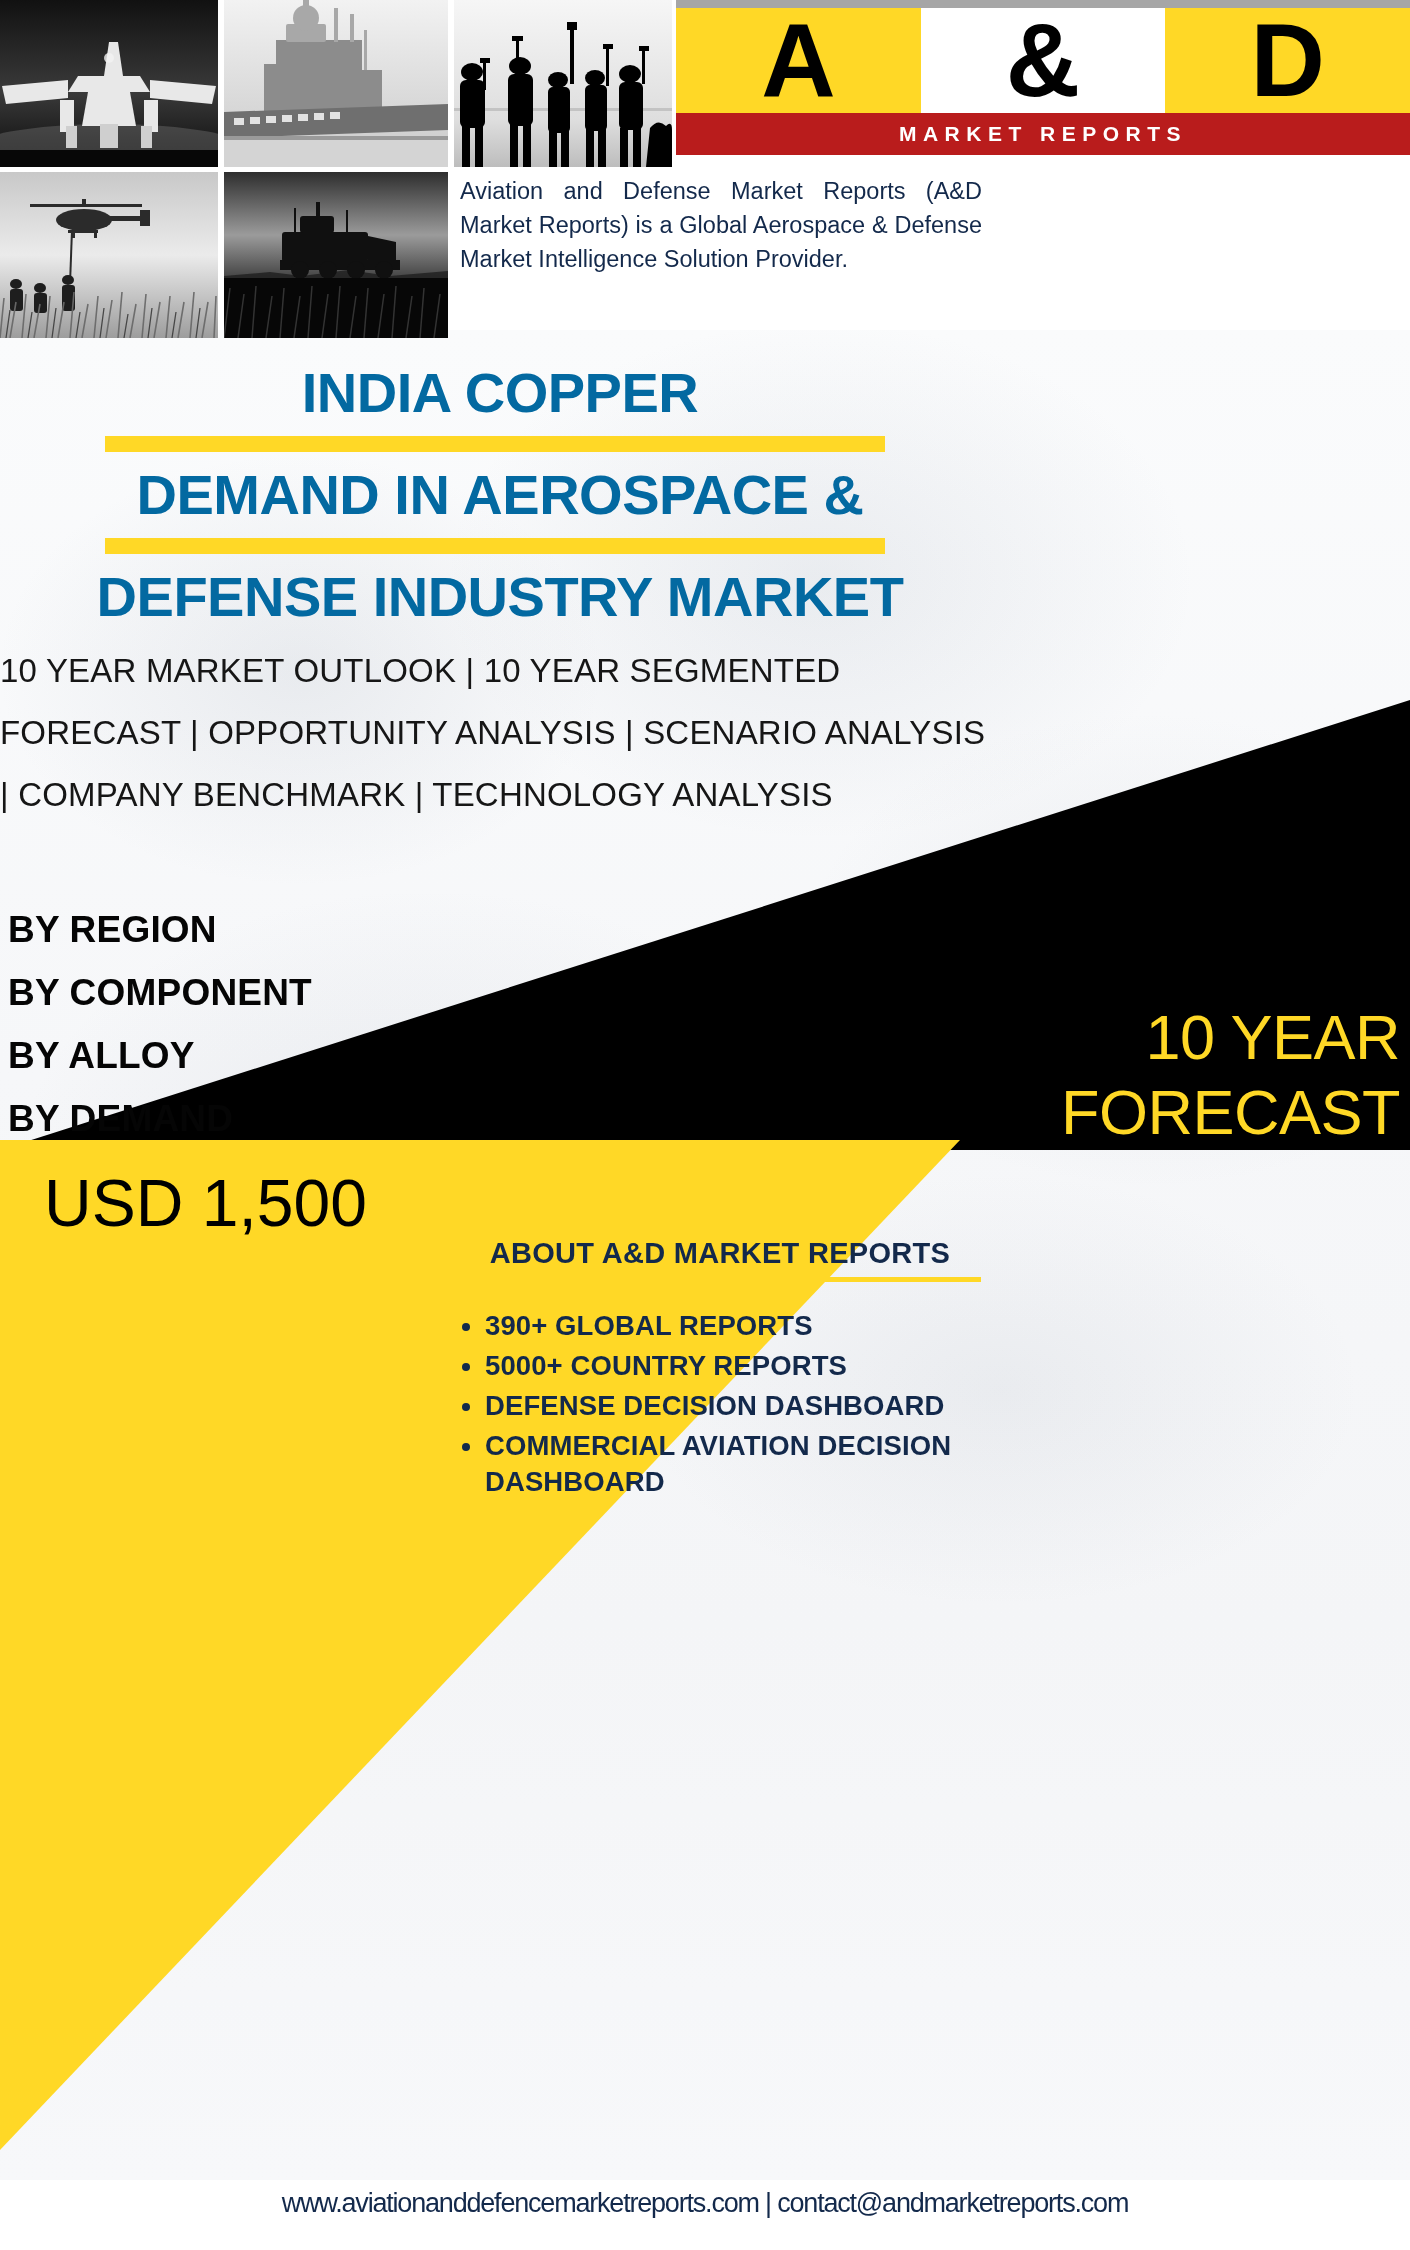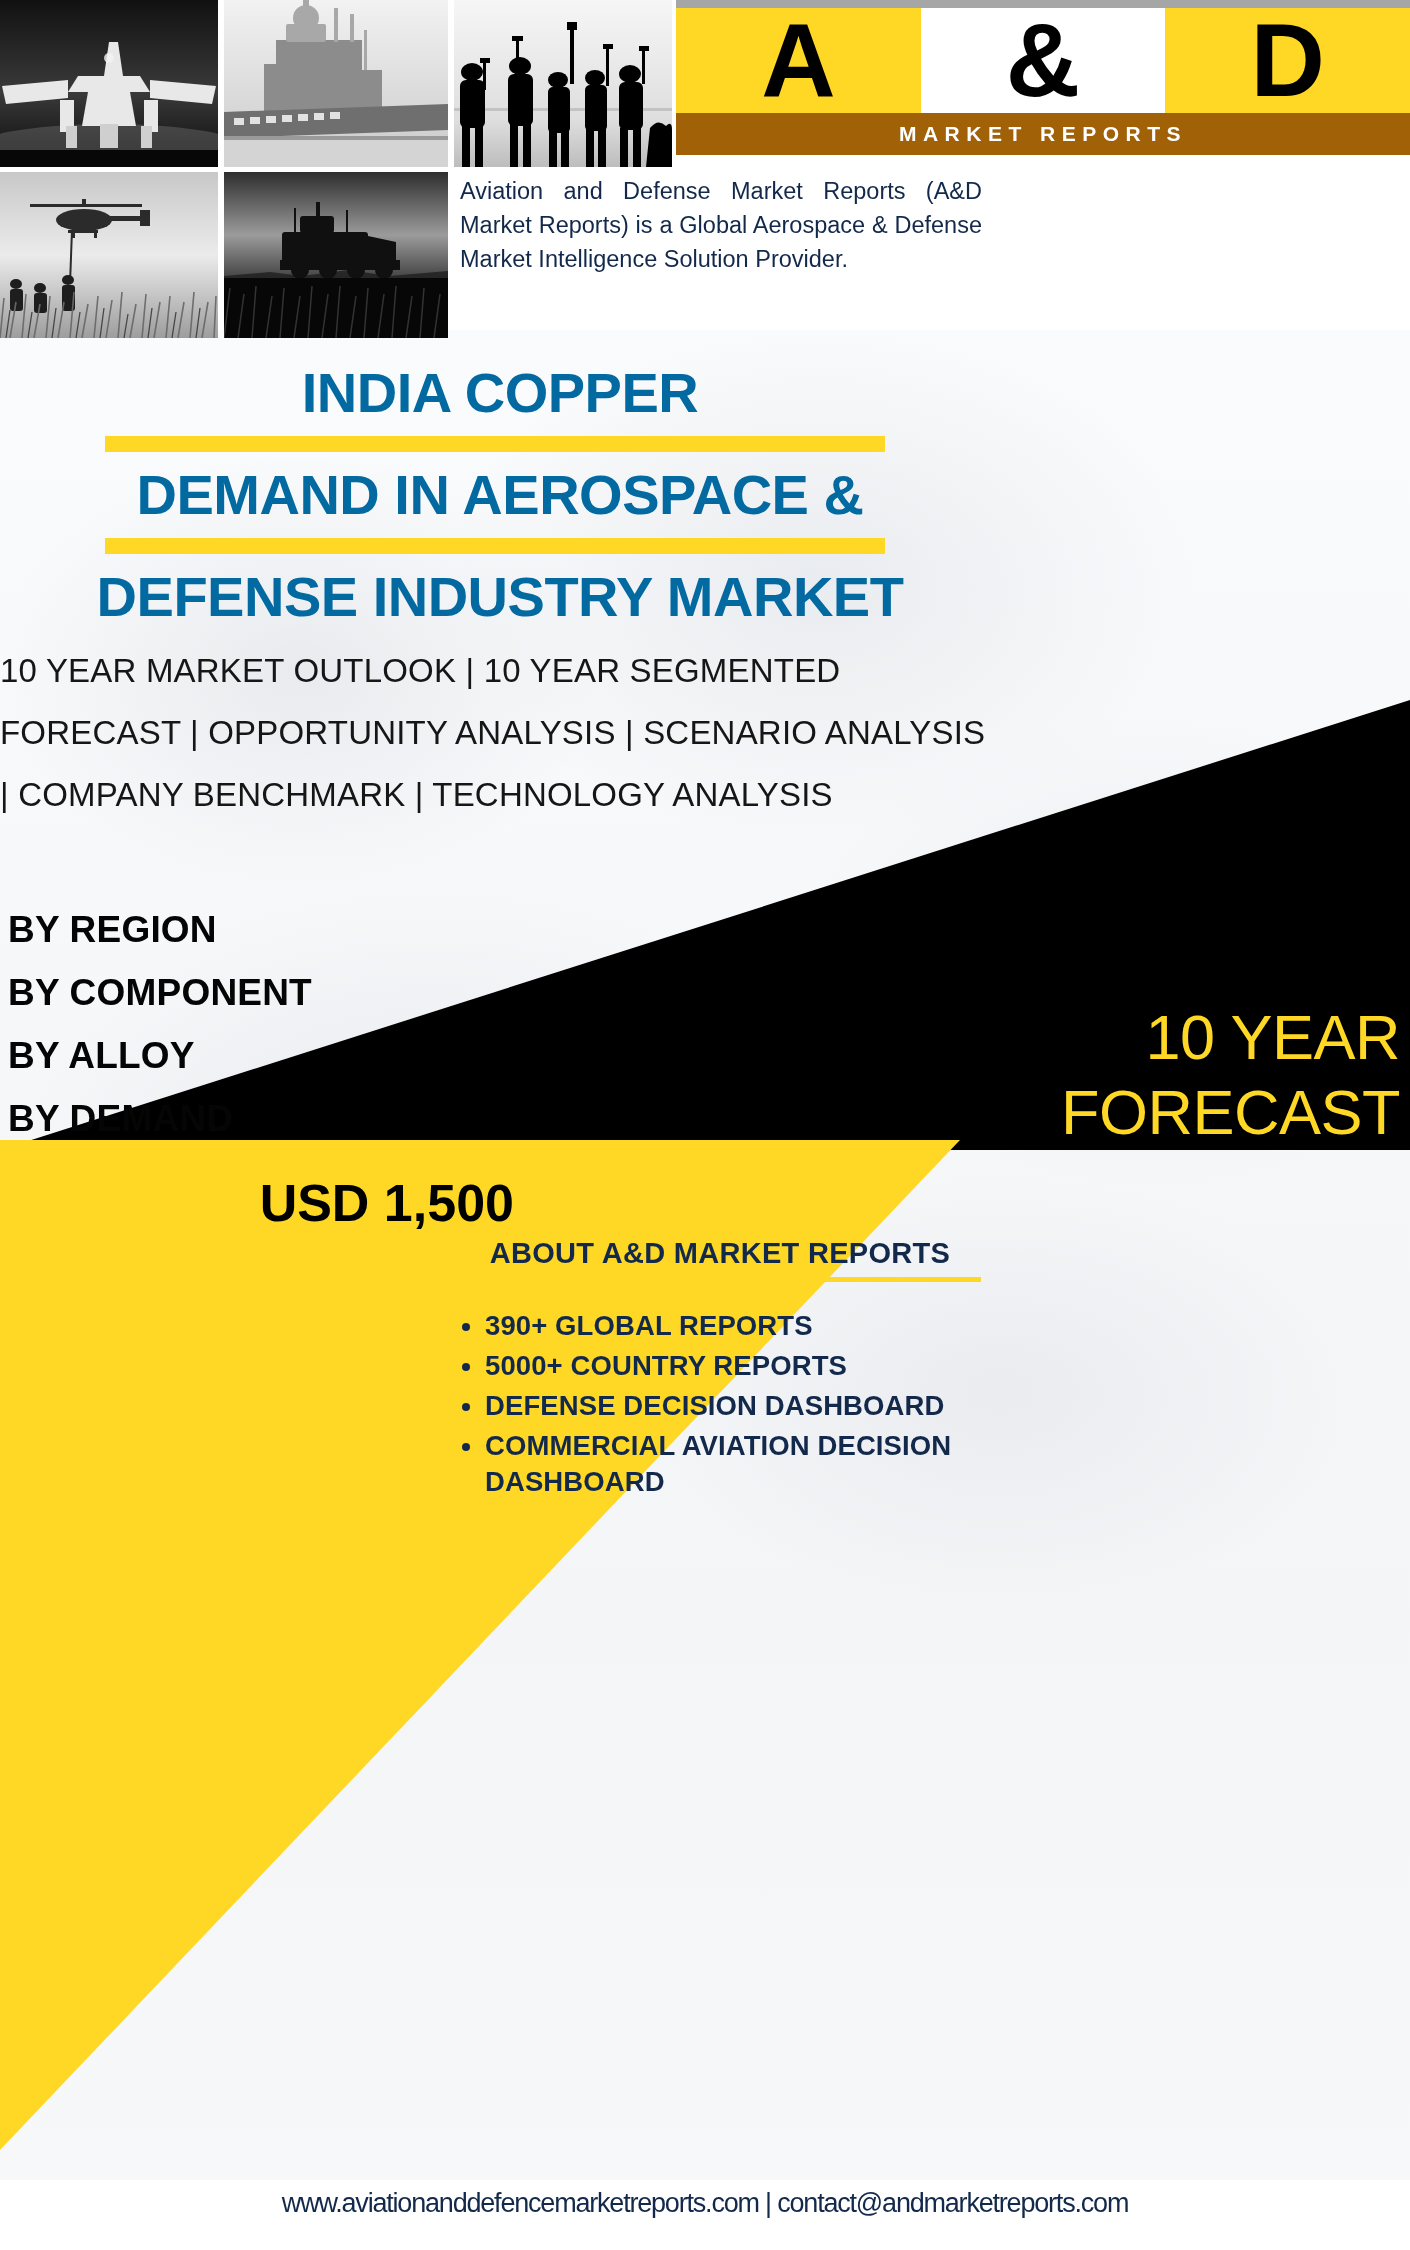--- a/index.html
+++ b/index.html
@@ -37,21 +37,21 @@
 
   
   .logo-box{ position:absolute; left:676px; top:0; width:734px; height:155px; z-index:4; }
   .logo-topbar{ position:absolute; left:0; top:0; width:734px; height:8px; background:#a6a6a6; }
   .logo-letters{ position:absolute; left:0; top:8px; width:734px; height:105px; display:flex; }
   .lcell{ flex:1; display:flex; align-items:center; justify-content:center;
           font-family:"Liberation Sans", sans-serif; font-weight:bold;
           font-size:103px; line-height:1; color:#000; }
   .lcell.y{ background:#ffd826; }
   .lcell.w{ background:#ffffff; }
-  .logo-band{ position:absolute; left:0; top:113px; width:734px; height:42px; background:#a16207;
+  .logo-band{ position:absolute; left:0; top:113px; width:734px; height:42px; background:#b91c1c;
               display:flex; align-items:center; justify-content:center; }
   .logo-band span{ color:#fff; font-size:21px; font-weight:bold; letter-spacing:6.5px; }
 
   
   .intro{
     position:absolute; left:460px; top:174px; width:522px; z-index:4;
     color:#13294b; font-size:23.5px; line-height:34px; text-align:justify;
     font-family:"Liberation Sans", sans-serif;
   }
 
@@ -93,21 +93,21 @@
   }
 
   
   .yellow-wedge{
     position:absolute; left:0; top:1140px; width:1410px; height:1010px; z-index:4;
     background:#ffd826;
     clip-path:polygon(0px 0px, 960px 0px, 0px 1010px);
   }
   .price{
     position:absolute; left:44px; top:1163px; width:470px; z-index:6;
-    text-align:right; color:#000; font-weight:bold; font-size:52px; line-height:80px;
+    text-align:left; color:#000; font-weight:normal; font-size:66px; line-height:80px;
   }
 
   
   .about{ position:absolute; left:455px; top:1235px; width:530px; z-index:6; }
   .about-title{
     color:#13294b; font-weight:bold; font-size:29px; letter-spacing:.3px;
     text-align:center; line-height:36px;
   }
   .about-rule{ height:5px; background:#ffd826; width:516px; margin:6px 0 0 10px; }
   .about ul{ margin:26px 0 15px 30px; }

